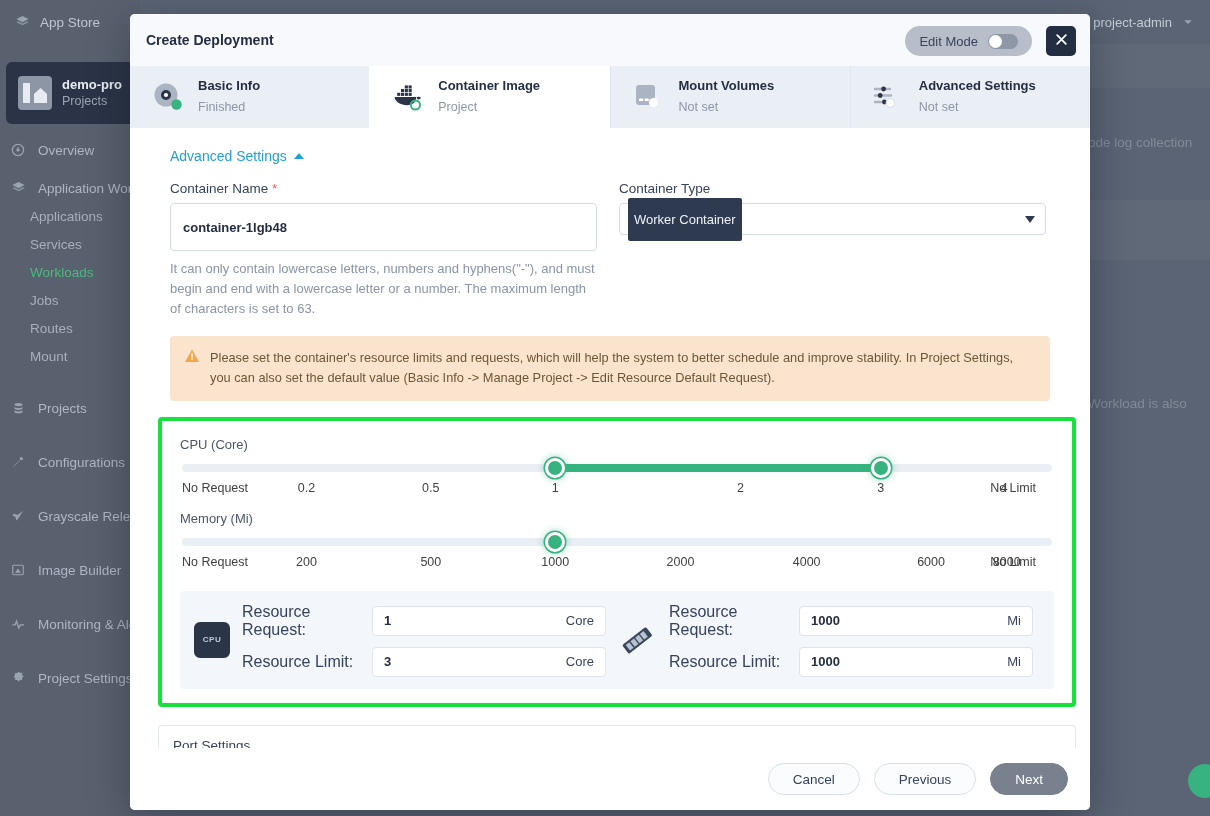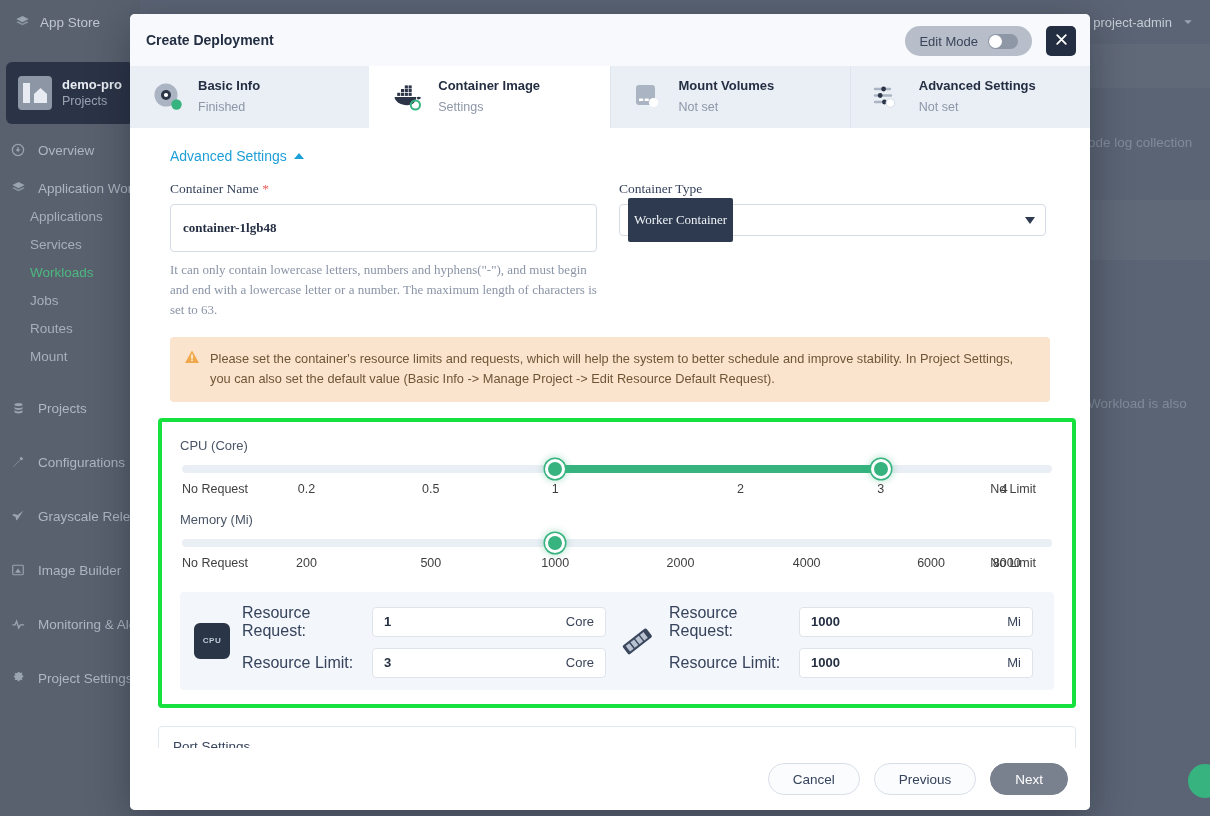--- a/index.html
+++ b/index.html
@@ -128,21 +128,21 @@
     display: inline-flex; align-items: center; gap: 7px;
     color: #1e9fd7; font-size: 14px; cursor: pointer;
     margin: 14px 0 0 20px;
   }
   .caret-up {
     width: 0; height: 0; border-left: 5px solid transparent;
     border-right: 5px solid transparent; border-bottom: 6px solid #1e9fd7;
   }
 
   .row2 { display: flex; gap: 22px; margin: 16px 0 0 20px; }
-  .col { width: 427px; font-family: Liberation Serif, serif; }
+  .col { width: 427px; }
   .fld-label { font-size: 13.5px; color: #36435c; margin-bottom: 7px; }
   .req { color: #ed5a5a; }
   .input {
     height: 48px; border: 1px solid #d5dbe4; border-radius: 4px;
     display: flex; align-items: center; padding: 0 12px;
     font-size: 13px; font-weight: bold; color: #242e42; background: #fff;
   }
   .select {
     height: 32px; border: 1px solid #d5dbe4; border-radius: 4px;
     display: flex; align-items: center; padding: 0 10px 0 8px;
@@ -438,21 +438,21 @@
             <rect x="14.8" y="12.8" width="3.1" height="3.1"></rect>
             <rect x="18.6" y="12.8" width="3.1" height="3.1"></rect>
             <path d="M4 17h22.2c0 5-3.6 8.2-9.2 8.2-6.4 0-10.2-2.8-12-6.1-.6-1 .4-2.1 -1-2.1z"></path>
             <path d="M26.6 17.6c1.4-1.1 3.2-1 4.4.1-.7 1.3-2 1.9-3.6 1.6z"></path>
           </g>
           <circle cx="25.4" cy="25" r="4.6" fill="none" stroke="#36b37e" stroke-width="2"></circle>
         </svg>
       </span>
       <span class="step-txt">
         <span class="step-name" style="display:block">Container Image</span>
-        <span class="step-state">Settings</span>
+        <span class="step-state">Project</span>
       </span>
     </div>
 
     <div class="step">
       <span class="step-ic">
         <svg width="36" height="34" viewBox="0 0 36 34">
           <path d="M8 5h13a3 3 0 0 1 3 3v14a3 3 0 0 1-3 3H8a3 3 0 0 1-3-3V8a3 3 0 0 1 3-3z" fill="#aab4c2"></path>
           <rect x="8" y="18.5" width="4.2" height="2.6" rx=".6" fill="#fff"></rect>
           <rect x="13.6" y="18.5" width="4.2" height="2.6" rx=".6" fill="#fff"></rect>
           <circle cx="22.5" cy="22.5" r="4.6" fill="#fff"></circle>

